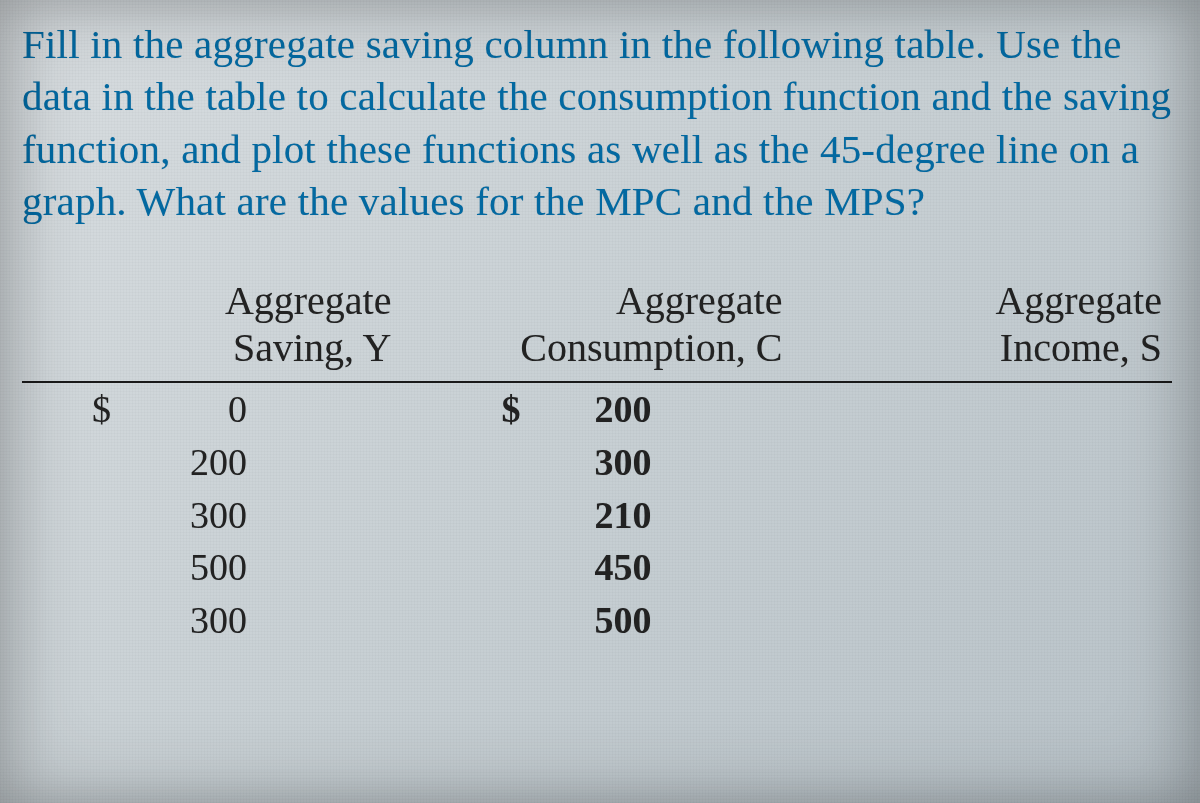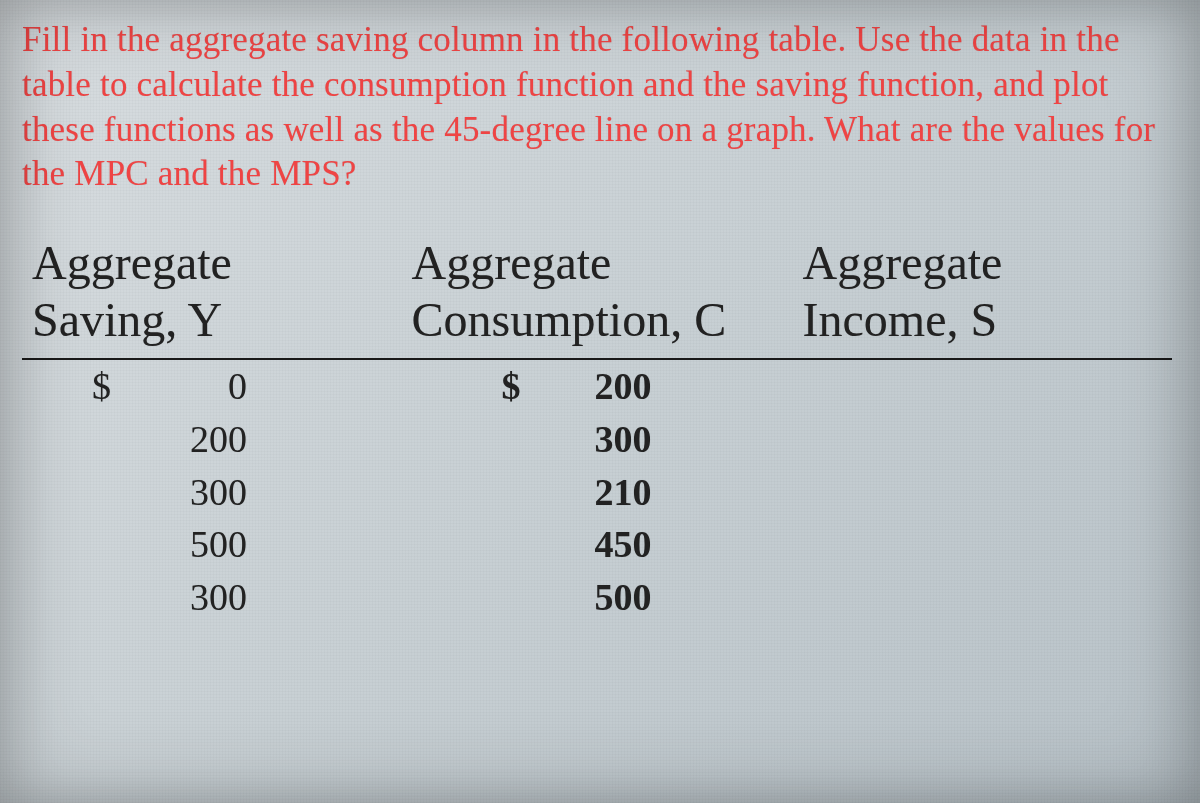--- a/index.html
+++ b/index.html
@@ -22,39 +22,39 @@
     background-image:
       repeating-linear-gradient(0deg, rgba(0,0,0,0.02) 0, rgba(0,0,0,0.02) 1px, transparent 1px, transparent 3px),
       repeating-linear-gradient(90deg, rgba(0,0,0,0.02) 0, rgba(0,0,0,0.02) 1px, transparent 1px, transparent 3px);
     pointer-events: none;
   }
   .page {
     padding: 18px 22px 0 22px;
     position: relative;
   }
   .question {
-    font-size: 35px;
+    font-size: 41px;
     line-height: 1.28;
     letter-spacing: 0.2px;
-    color: #ef4444;
+    color: #0369a1;
     text-shadow: 0 0 1px rgba(0,0,0,0.15);
-    margin-bottom: 38px;
+    margin-bottom: 49px;
   }
   .table-wrap {
     width: 100%;
   }
   table {
     border-collapse: collapse;
     width: 1150px;
   }
   thead th {
     font-weight: normal;
-    font-size: 48px;
+    font-size: 40px;
     line-height: 1.18;
-    text-align: left;
+    text-align: right;
     padding: 0 10px 10px 10px;
     color: #222;
     text-shadow: 0 0 1px rgba(0,0,0,0.15);
   }
   thead tr {
     border-bottom: 2.5px solid #1a1a1a;
   }
   .col-y   { width: 33%; }
   .col-c   { width: 34%; }
   .col-s   { width: 33%; }

